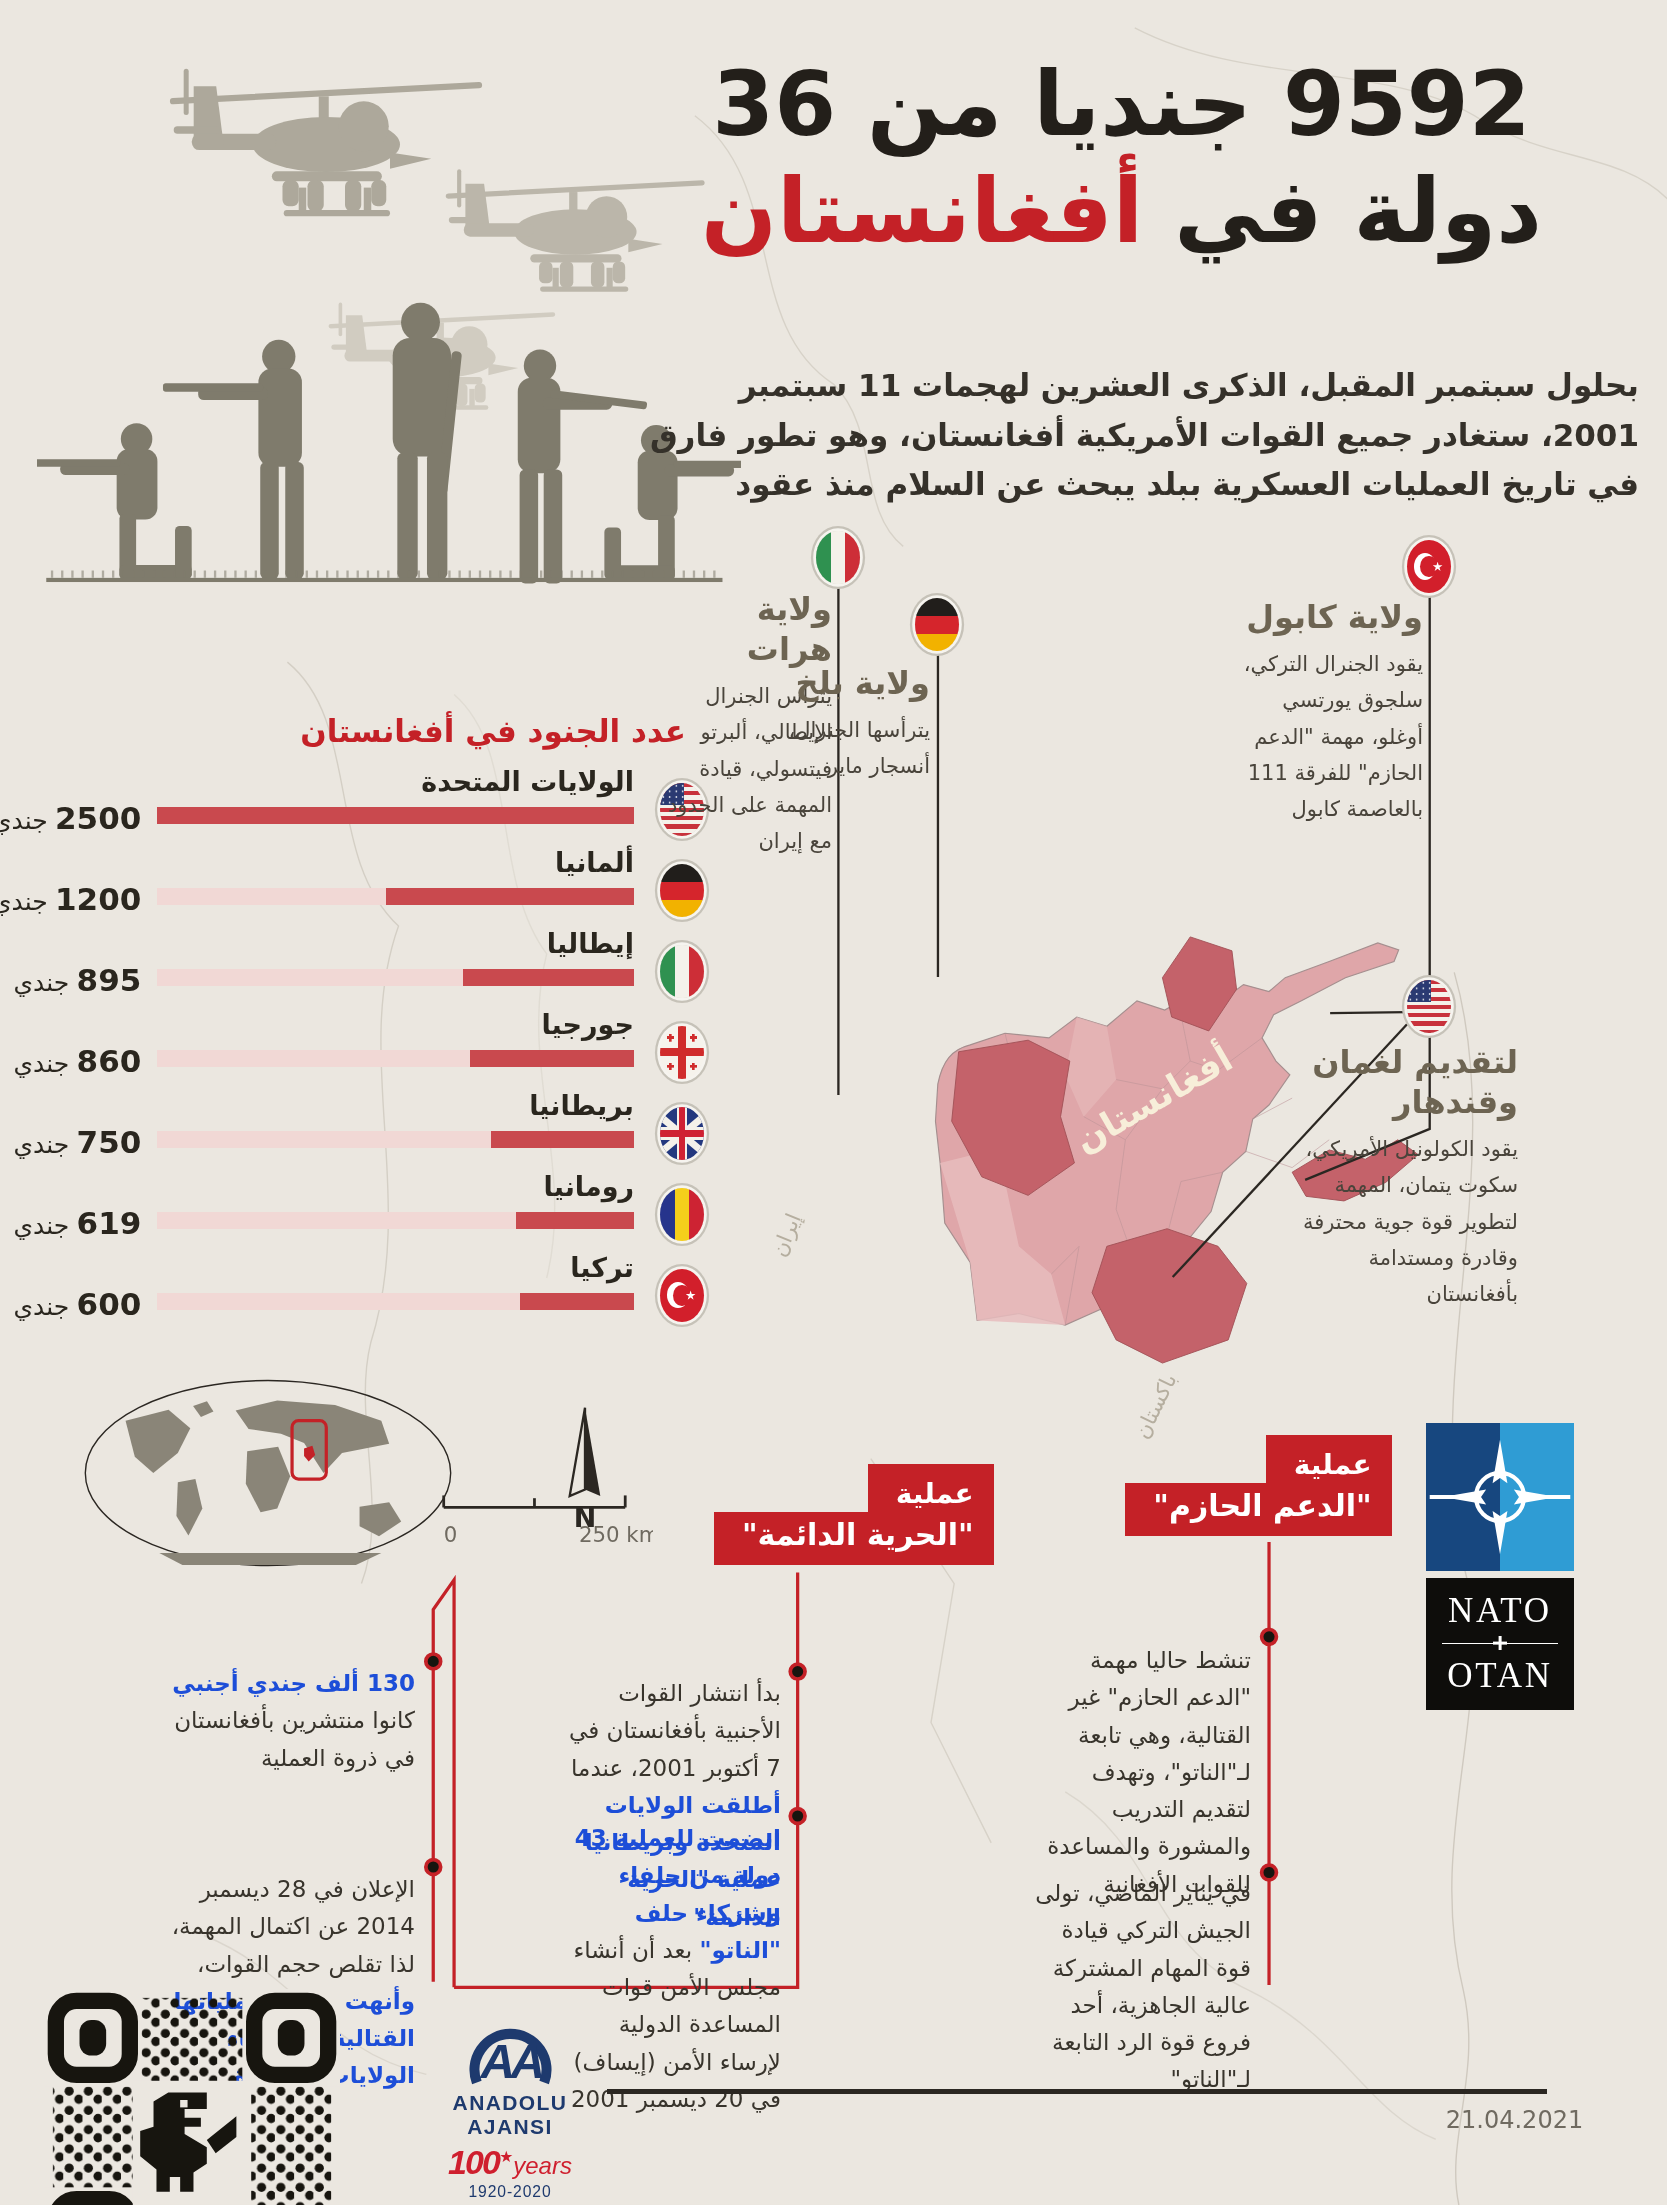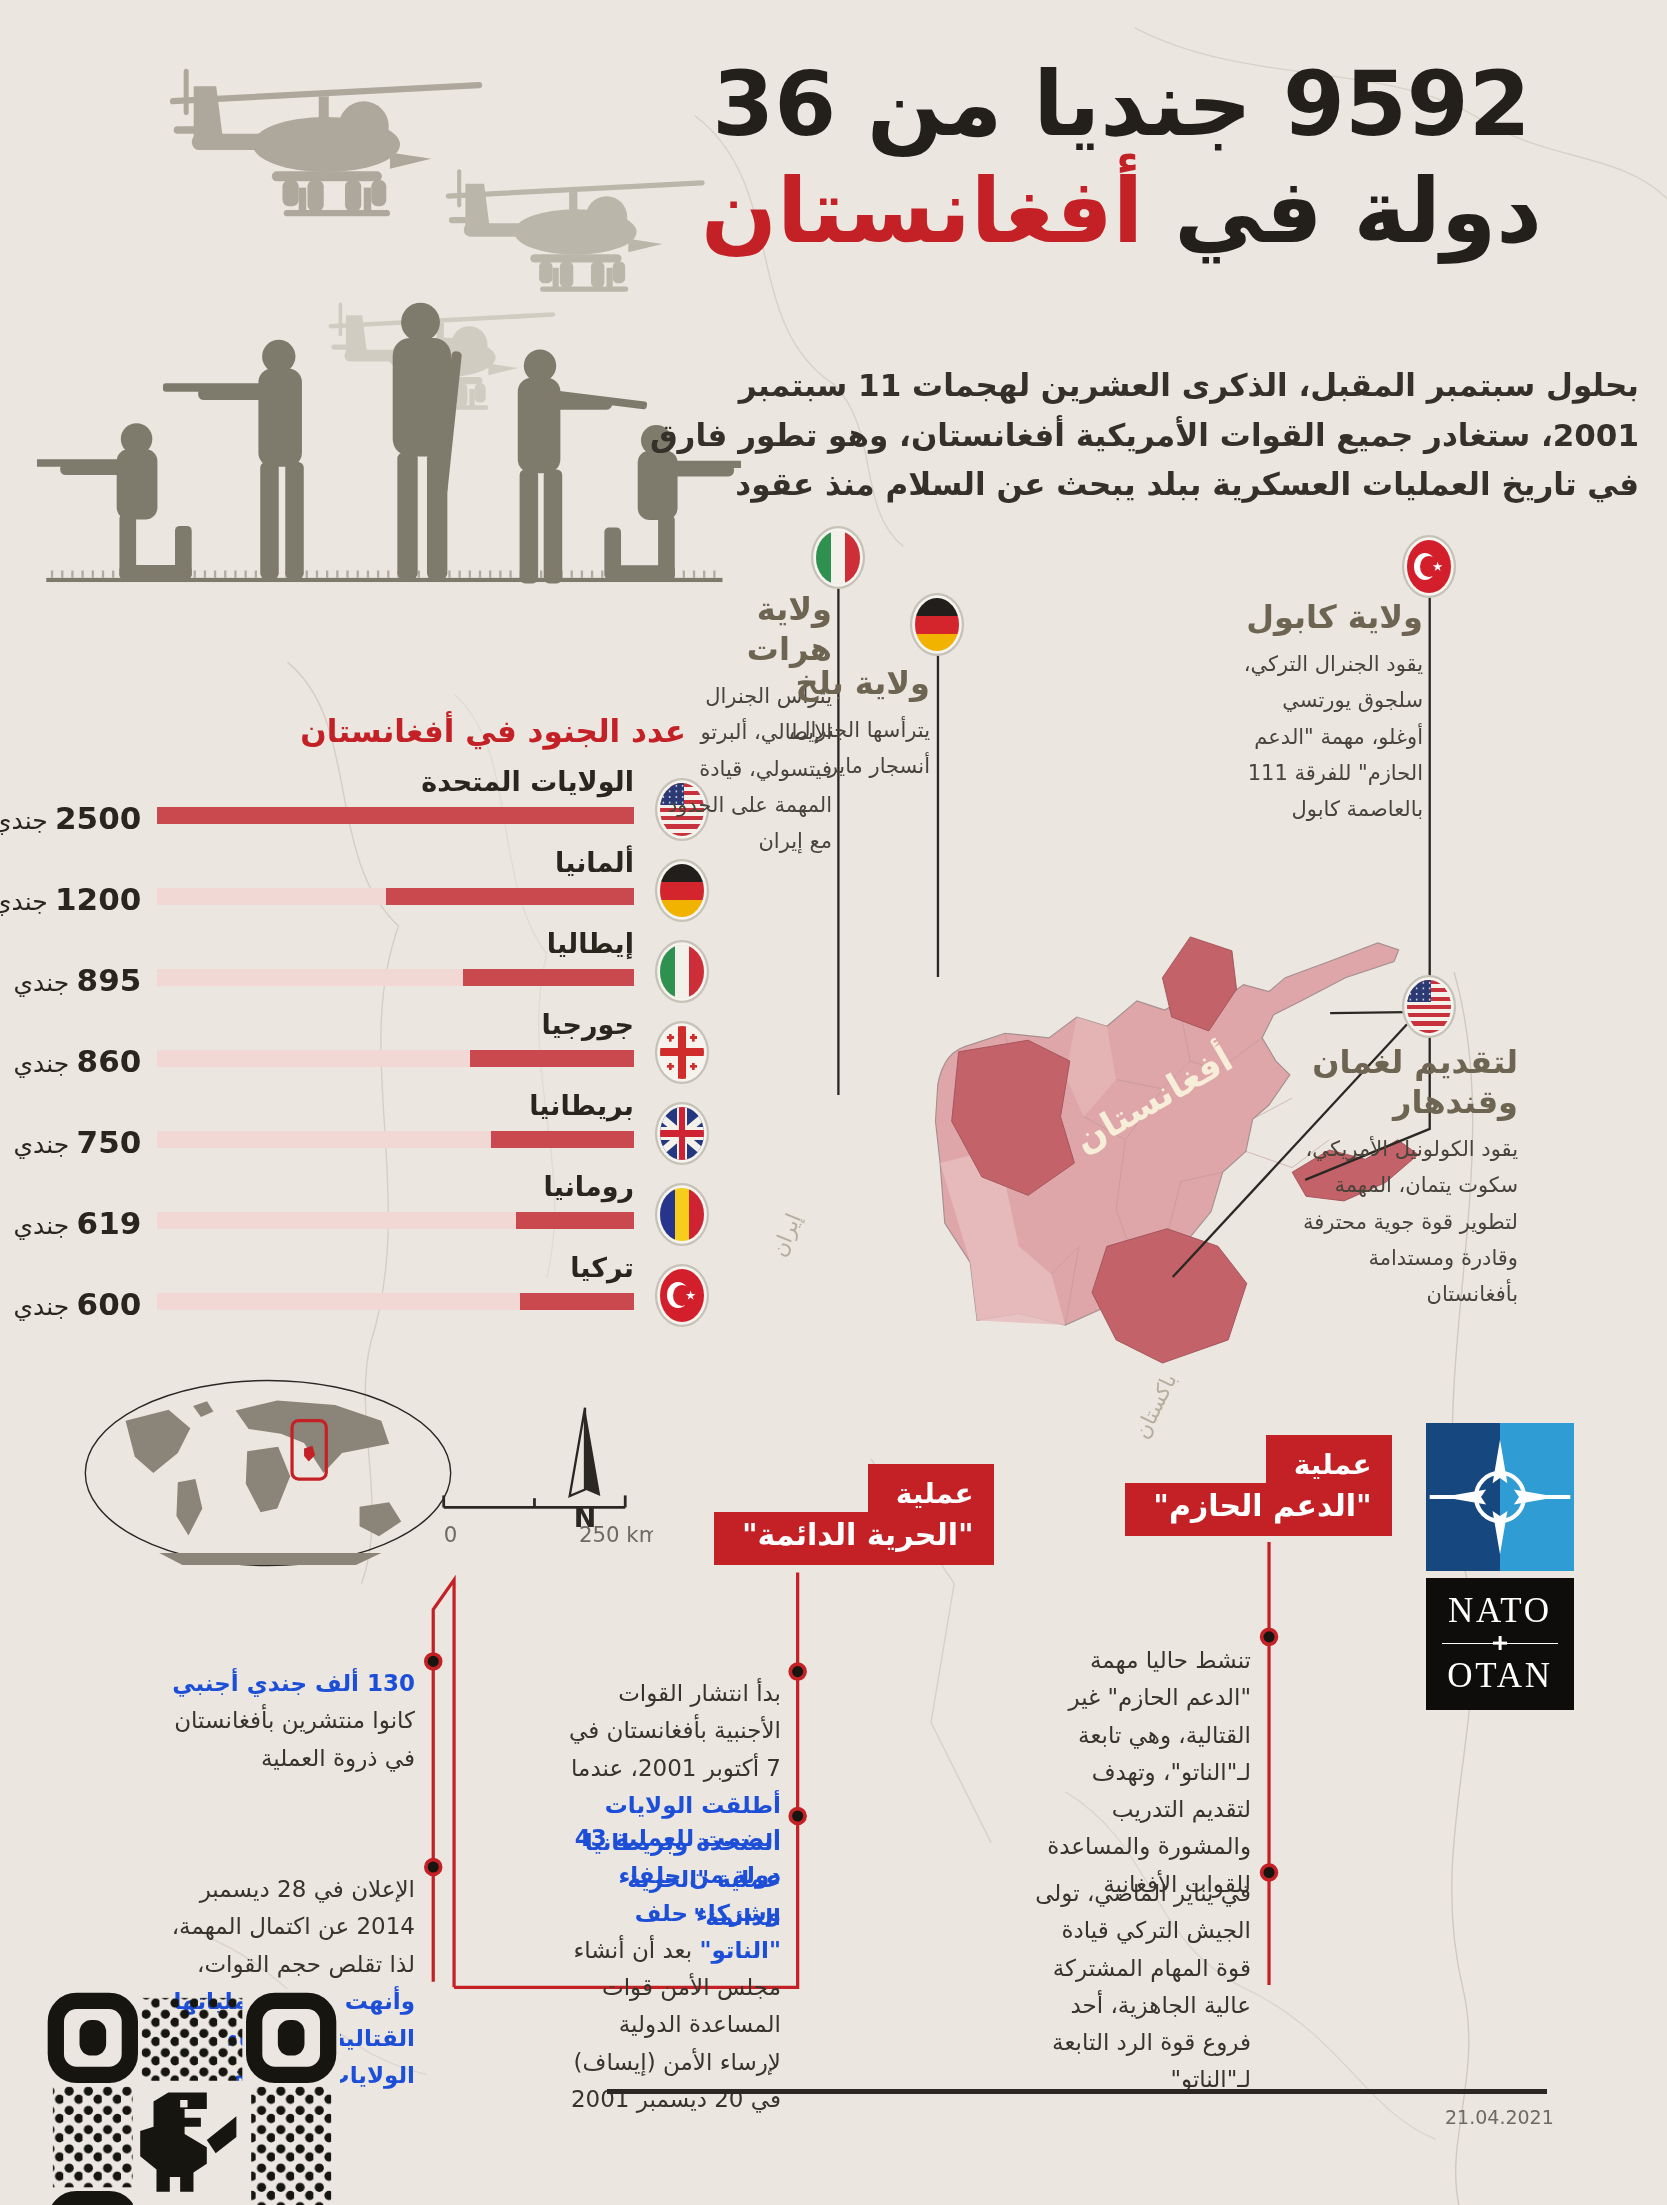--- a/index.html
+++ b/index.html
@@ -99,21 +99,21 @@
 
   
   .aa-block{left:408px;top:2005px;width:204px;text-align:center;}
   .aa-name{font-family:"Liberation Sans",sans-serif;font-size:21px;font-weight:bold;color:#1e3a6e;letter-spacing:1.4px;margin-top:2.8px;}
   .centennial{margin-top:4.6px;font-family:"Liberation Sans",sans-serif;}
   .centennial .num{color:#cf1f2e;font-size:34px;font-weight:bold;font-style:italic;letter-spacing:-1.9px;}
   .centennial .star{color:#cf1f2e;font-size:15.7px;vertical-align:12px;}
   .centennial .word{color:#cf1f2e;font-size:24px;font-style:italic;}
   .centennial .range{color:#1e3a6e;font-size:15.7px;letter-spacing:0.9px;margin-top:0.9px;}
   .footer-line{left:607px;top:2089px;width:940px;height:4.6px;background:#2b2722;}
-  .date{left:1445px;top:2106px;width:139px;text-align:left;font-size:19px;color:#6f6a60;}
+  .date{left:1445px;top:2106px;width:139px;text-align:center;font-size:24px;color:#6f6a60;}
 </style>
 </head>
 <body>
 
 <div class="poster">
 
   <svg class="abs" style="left:0;top:0" width="1668" height="2205" viewBox="0 0 3601 4762">
     <path d="M2450,60 C2700,190 3000,130 3200,260 C3350,350 3500,330 3601,430" fill="none" stroke="#d7d2c8" stroke-width="3"></path>
     <path d="M1500,250 C1700,400 1600,700 1800,830 C1900,930 1850,1100 1950,1180" fill="none" stroke="#d7d2c8" stroke-width="3"></path>
     <path d="M620,1430 C780,1560 700,1850 860,2000 C760,2280 900,2580 800,2900 C760,3060 840,3260 780,3420" fill="none" stroke="#d4cfc5" stroke-width="3"></path>
@@ -499,18 +499,29 @@
       <rect x="24" y="155" width="18" height="24" rx="8"></rect>
     </g>
     <rect x="60" y="62" width="80" height="84" fill="#ebe7e0"></rect>
     <g fill="#17150f">
       <path d="M84,70 h26 v11 h-15 v6 h11 v6 h-11 v5 l15,9 v11 l-9,6 v13 h-9 v-10 h-7 v10 h-9 v-15 l-11,-9 v-17 l9,-3 v-17 Z"></path>
       <rect x="92" y="75" width="5" height="5" fill="#ebe7e0"></rect>
       <path d="M110,102 l20,-16 v14 l-14,11 Z"></path>
     </g>
   </svg>
 
+  <div class="abs aa-block">
+    <svg width="97" height="83" viewBox="0 0 210 180" style="margin:0 auto">
+      <path d="M32,168 A78,78 0 1 1 178,168" fill="none" stroke="#1e3a6e" stroke-width="22"></path>
+      <text x="105" y="158" font-size="104" font-weight="bold" font-style="italic" text-anchor="middle" fill="#1e3a6e" letter-spacing="-10" font-family="Liberation Sans">AA</text>
+    </svg>
+    <div class="aa-name">ANADOLU AJANSI</div>
+    <div class="centennial">
+      <span class="num">100</span><span class="star">★</span><span class="word">years</span>
+      <div class="range">1920-2020</div>
+    </div>
+  </div>
 
   <div class="abs footer-line"></div>
   <div class="abs date">21.04.2021</div>
 
 </div>
 
 
 </body></html>

